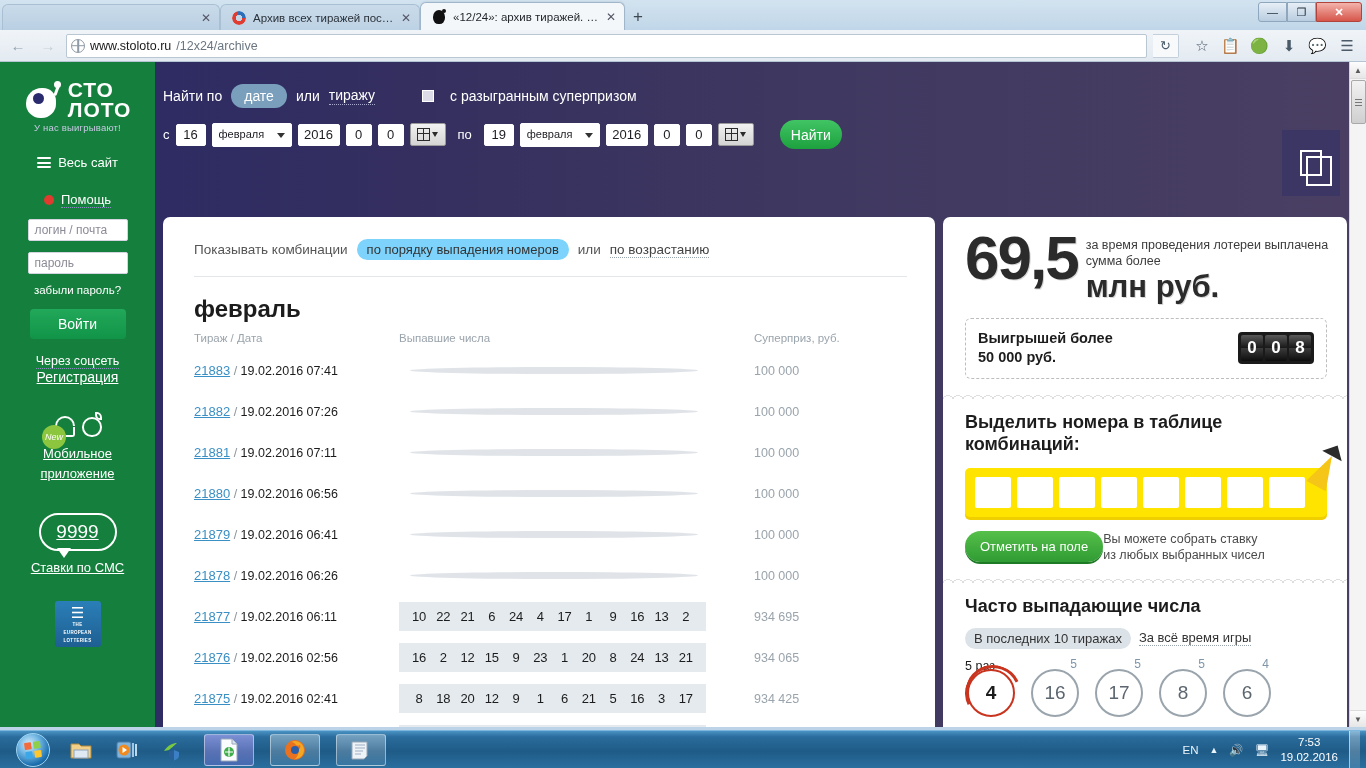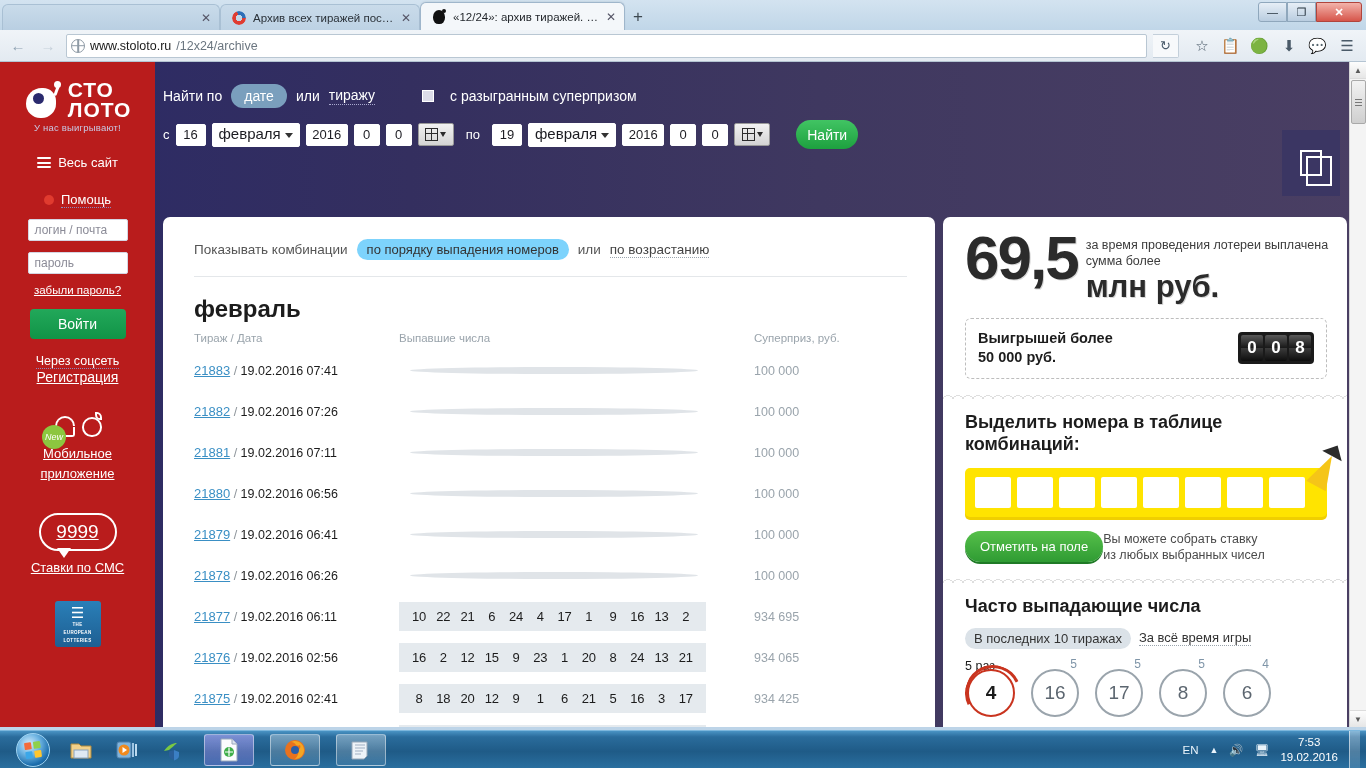--- a/index.html
+++ b/index.html
@@ -86,21 +86,21 @@
   .navicons .ni { width:18px;height:18px;display:flex;align-items:center;justify-content:center;font-size:15px;}
 
   
   .page { position: relative; width: 1366px; height: 665px; overflow: hidden; background: #3a3560; }
   .page-bg {
     position:absolute; inset:0;
     background: linear-gradient(90deg,#2b2a66 0%, #342f5f 30%, #3f3860 60%, #4a3f63 100%);
   }
   .leftnav {
     position:absolute; left:0; top:0; width:155px; height:665px;
-    background:#b91c1c; color:#fff; text-align:center; padding-top:18px;
+    background:#15803d; color:#fff; text-align:center; padding-top:18px;
   }
   .logo { display:flex; align-items:center; justify-content:center; gap:6px; }
   .logo-mark { width:38px;height:40px;position:relative;}
   .logo-mark .blob { position:absolute; left:2px; top:8px; width:30px;height:30px;background:#fff;
      border-radius:55% 45% 50% 50%; }
   .logo-mark .notch { position:absolute; left:9px; top:13px; width:11px;height:11px;background:#2a2a6e;border-radius:50%;}
   .logo-mark .dot { position:absolute; right:1px; top:1px; width:7px;height:7px;background:#fff;border-radius:50%;}
   .logo-mark .tail { position:absolute; right:4px; top:6px; width:3px;height:10px;background:#fff;border-radius:2px;transform:rotate(20deg);}
   .logo-text { text-align:left; line-height:.96; }
   .logo-text .l1, .logo-text .l2 { font-weight:bold; font-size:21px; letter-spacing:1px; color:#fff;}
@@ -110,21 +110,21 @@
   .burger { display:inline-flex;flex-direction:column;gap:2.5px; }
   .burger i { display:block;width:14px;height:2px;background:#fff;border-radius:1px;}
   .dot-red { width:10px;height:10px;border-radius:50%;background:#e03b2f;display:inline-block;}
   .dotted { border-bottom:1px dotted #8b8bc0; }
 
   .field {
     display:block; width:100px; margin:0 auto; margin-top:11px; height:22px;
     background:#fff; border:1px solid #d5d5e2; border-radius:2px;
     font-size:12px; color:#8b8b97; padding:0 6px; line-height:20px; text-align:left;
   }
-  .forgot { display:block;margin-top:10px;font-size:11.5px;color:#fff;text-decoration:underline;}
+  .forgot { display:block;margin-top:10px;font-size:11.5px;color:#fff;}
   .btn-login {
     width:96px;height:30px;margin:13px auto 0;background:linear-gradient(180deg,#22a85a 0%,#119447 100%);
     border-radius:4px;color:#fff;font-size:14px;display:flex;align-items:center;justify-content:center;
   }
   .soc { margin-top:15px;font-size:12.5px;color:#fff; }
   .reg { margin-top:19px;font-size:14px;color:#fff;text-decoration:underline;}
 
   .apps { margin-top:26px; display:flex;align-items:center;justify-content:center;gap:4px;position:relative;}
   .android { width:26px;height:24px;position:relative;}
   .android .head { position:absolute;left:3px;top:3px;width:20px;height:10px;border:2px solid #fff;border-bottom:none;border-radius:10px 10px 0 0;}
@@ -154,21 +154,21 @@
   .link-dotted { border-bottom:1px dotted #a9a9cf; padding-bottom:1px; }
   .cb-wrap { display:flex;align-items:center;gap:16px;margin-left:38px;}
   .cbox { width:12px;height:12px;background:#dcdce8;border:1px solid #fff; }
   .sb-row2 { position:absolute; left:8px; top:58px; display:flex; align-items:center; gap:6px; font-size:13px;}
   .inp { background:#fff;color:#1c1c22;border:1px solid #fff;border-radius:2px;height:22px;line-height:20px;
     font-size:13px;padding:0 5px;text-align:center;}
   .inp.day{width:30px;}
   .inp.year{width:42px;}
   .inp.hm{width:26px;}
   .sel { background:#fff;color:#1c1c22;border:1px solid #fff;border-radius:2px;height:24px;line-height:20px;
-    font-size:15px;padding:0 18px 0 6px;position:relative;min-width:80px;text-align:left;}
+    font-size:11px;padding:0 18px 0 6px;position:relative;min-width:80px;text-align:left;}
   .sel::after{content:"";position:absolute;right:6px;top:9px;border-left:4px solid transparent;
     border-right:4px solid transparent;border-top:5px solid #333;}
   .calbtn { width:36px;height:23px;background:linear-gradient(180deg,#f2f2f2 0%,#d4d4d4 100%);
     border:1px solid #9a9a9a;border-radius:2px;display:flex;align-items:center;justify-content:center;gap:2px;}
   .calglyph { width:13px;height:13px;border:1.5px solid #2b2b2b;position:relative;}
   .calglyph::before{content:"";position:absolute;left:0;right:0;top:4px;height:1.2px;background:#2b2b2b;}
   .calglyph::after{content:"";position:absolute;top:0;bottom:0;left:4.5px;width:1.2px;background:#2b2b2b;}
   .caltri{border-left:3.5px solid transparent;border-right:3.5px solid transparent;border-top:5px solid #2b2b2b;}
   .btn-find { width:62px;height:29px;border-radius:15px;background:linear-gradient(180deg,#41c463 0%,#1da13f 100%);
     color:#fff;font-size:14px;display:flex;align-items:center;justify-content:center;margin-left:20px;}

